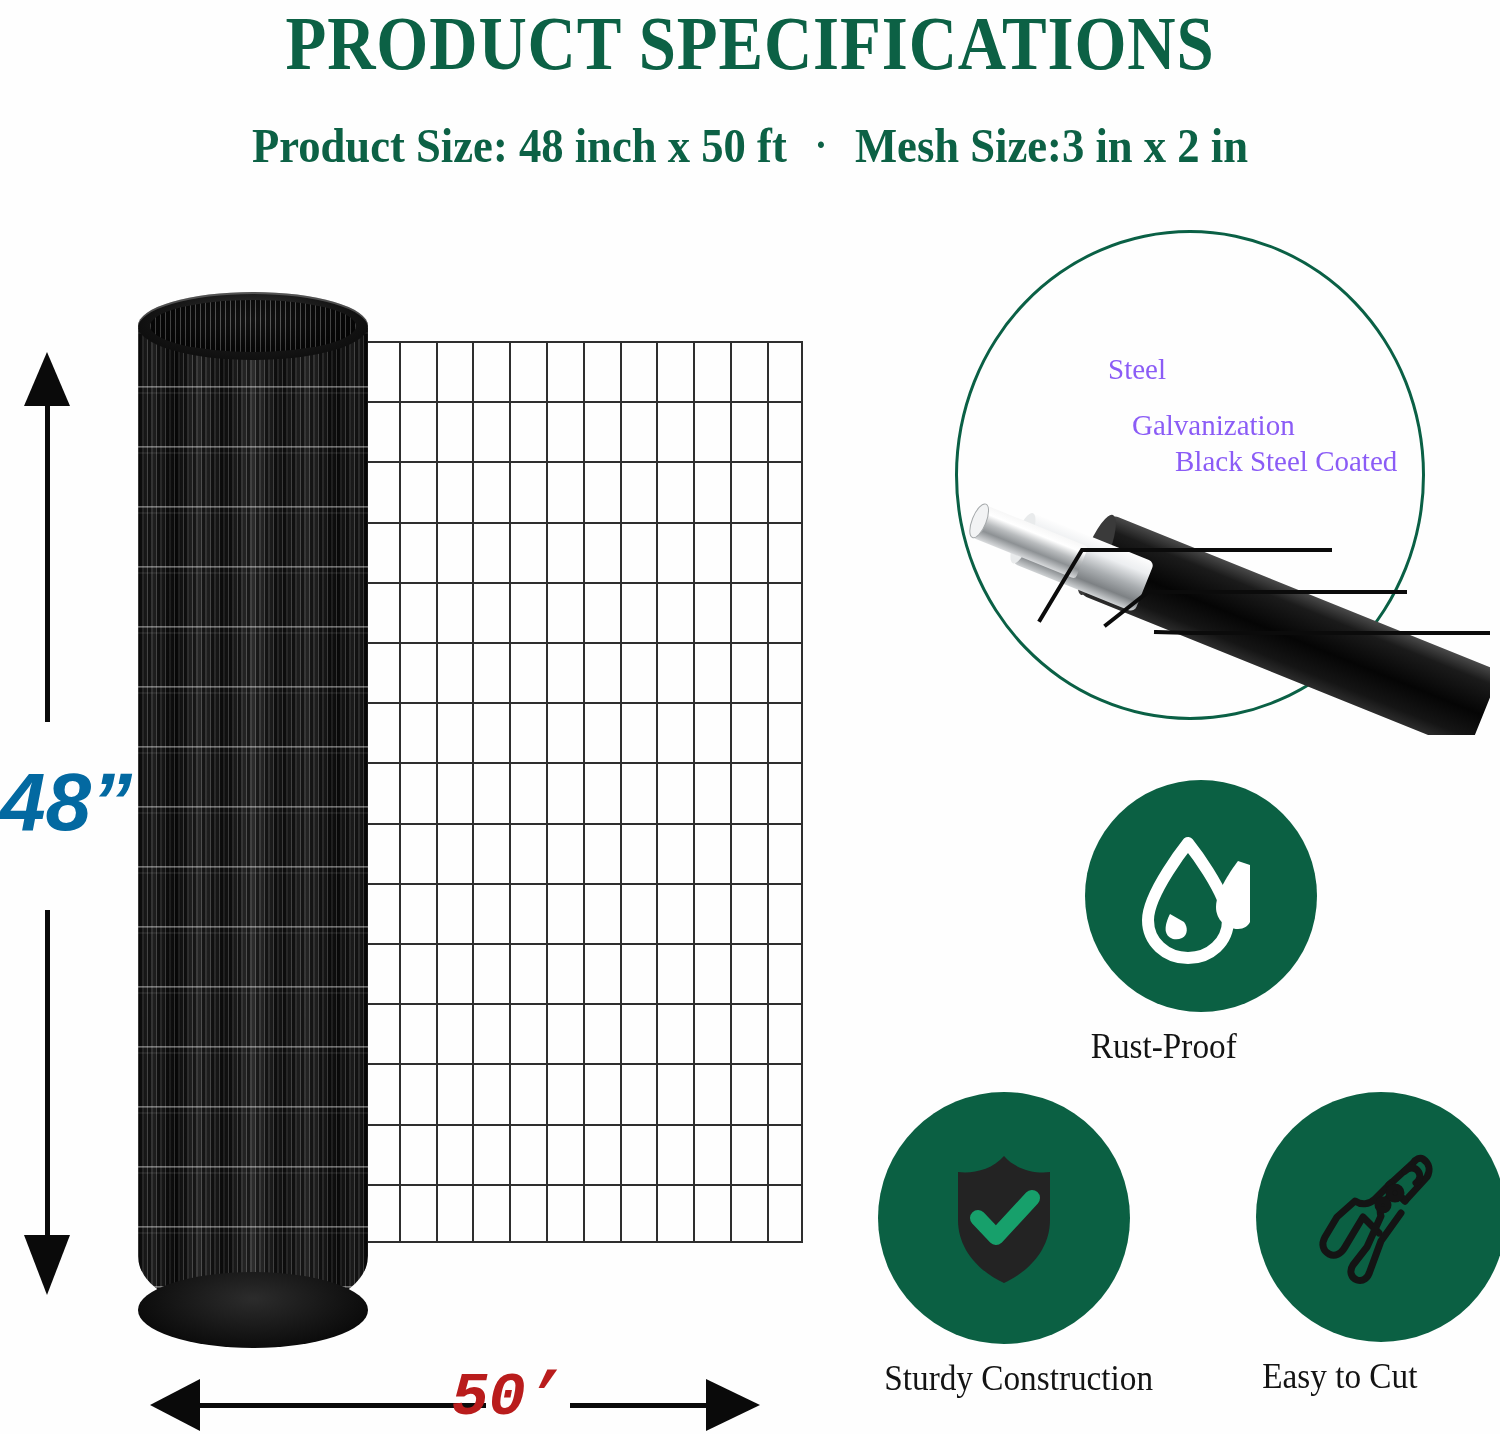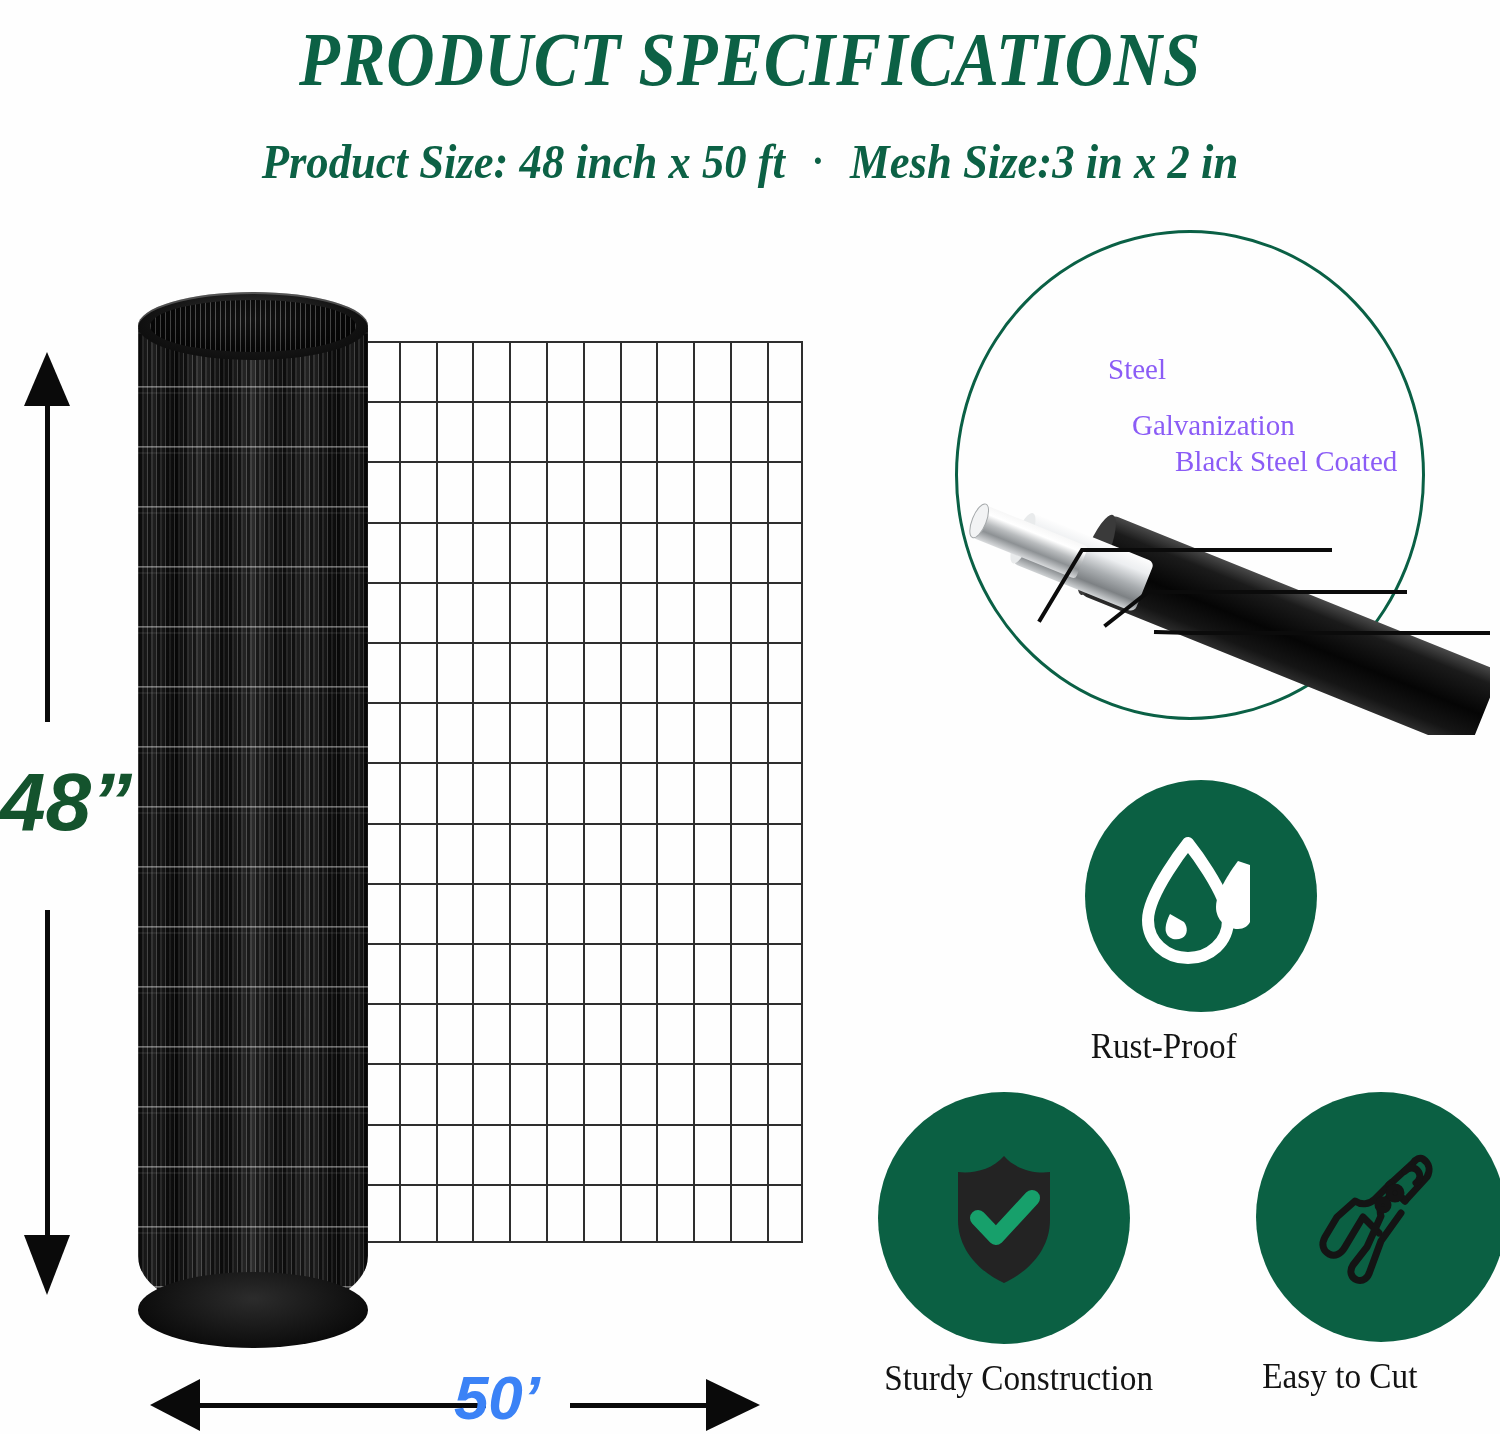--- a/index.html
+++ b/index.html
@@ -1,20 +1,20 @@
 <!DOCTYPE html>
 <html><head>
 <meta charset="utf-8">
 <style>
   html,body{margin:0;padding:0;background:#ffffff;}
   body{width:1500px;height:1434px;position:relative;overflow:hidden;
        font-family:"Liberation Serif",serif;background:#fefefe;}
 
   
-  #header{position:absolute;left:0;top:16px;width:1236px;height:200px;font-style:italic;}
+  #header{position:absolute;left:0;top:0;width:1236px;height:200px;}
   #title{position:absolute;left:0;top:2px;width:1500px;text-align:center;
          font-family:"Liberation Serif",serif;font-weight:700;
          font-size:76px;line-height:82px;letter-spacing:1px;
          color:#0c6145;transform:scaleX(.88);transform-origin:50% 50%;}
   #subtitle{position:absolute;left:0;top:118px;width:1500px;text-align:center;
             font-family:"Liberation Serif",serif;font-weight:700;
             font-size:48px;line-height:56px;color:#0c6145;
             transform:scaleX(.93);transform-origin:50% 50%;
             white-space:nowrap;}
   #subtitle span{display:inline-block;vertical-align:baseline;}
@@ -25,33 +25,33 @@
   #vArrowTop{left:45px;top:392px;width:5px;height:330px;}
   #vArrowBot{left:45px;top:910px;width:5px;height:325px;}
   #vHeadUp{position:absolute;left:24px;top:352px;width:0;height:0;
            border-left:23px solid transparent;border-right:23px solid transparent;
            border-bottom:54px solid #0a0a0a;}
   #vHeadDn{position:absolute;left:24px;top:1235px;width:0;height:0;
            border-left:23px solid transparent;border-right:23px solid transparent;
            border-top:60px solid #0a0a0a;}
   #label48{position:absolute;left:0px;top:756px;width:130px;text-align:center;
            font-family:"Liberation Sans",sans-serif;font-weight:700;
-           font-style:italic;font-size:82px;line-height:92px;color:#14532d;}
+           font-style:italic;font-size:82px;line-height:92px;color:#0369a1;}
 
   #hArrowL{left:196px;top:1403px;width:290px;height:5px;}
   #hArrowR{left:570px;top:1403px;width:182px;height:5px;}
   #hHeadL{position:absolute;left:150px;top:1379px;width:0;height:0;
           border-top:26px solid transparent;border-bottom:26px solid transparent;
           border-right:50px solid #0a0a0a;}
   #hHeadR{position:absolute;left:706px;top:1379px;width:0;height:0;
           border-top:26px solid transparent;border-bottom:26px solid transparent;
           border-left:54px solid #0a0a0a;}
-  #label50{position:absolute;left:432px;top:1362px;width:130px;text-align:center;
-           font-family:Liberation Sans, sans-serif;font-weight:700;
-           font-style:italic;font-size:62px;line-height:72px;color:#3b82f6;}
+  #label50{position:absolute;left:442px;top:1362px;width:130px;text-align:center;
+           font-family:Liberation Mono, monospace;font-weight:700;
+           font-style:italic;font-size:62px;line-height:72px;color:#b91c1c;}
 
   
   #meshSheet{position:absolute;left:362px;top:341px;width:441px;height:902px;
              background:
                repeating-linear-gradient(to right,#2e2e2e 0 2px,transparent 2px 36.8px),
                repeating-linear-gradient(to bottom,#2e2e2e 0 2px,transparent 2px 60.2px);
              box-shadow:inset -2px 0 0 #2e2e2e, inset 0 -2px 0 #2e2e2e;}
 
   
   #roll{position:absolute;left:138px;top:292px;width:230px;height:1062px;}

